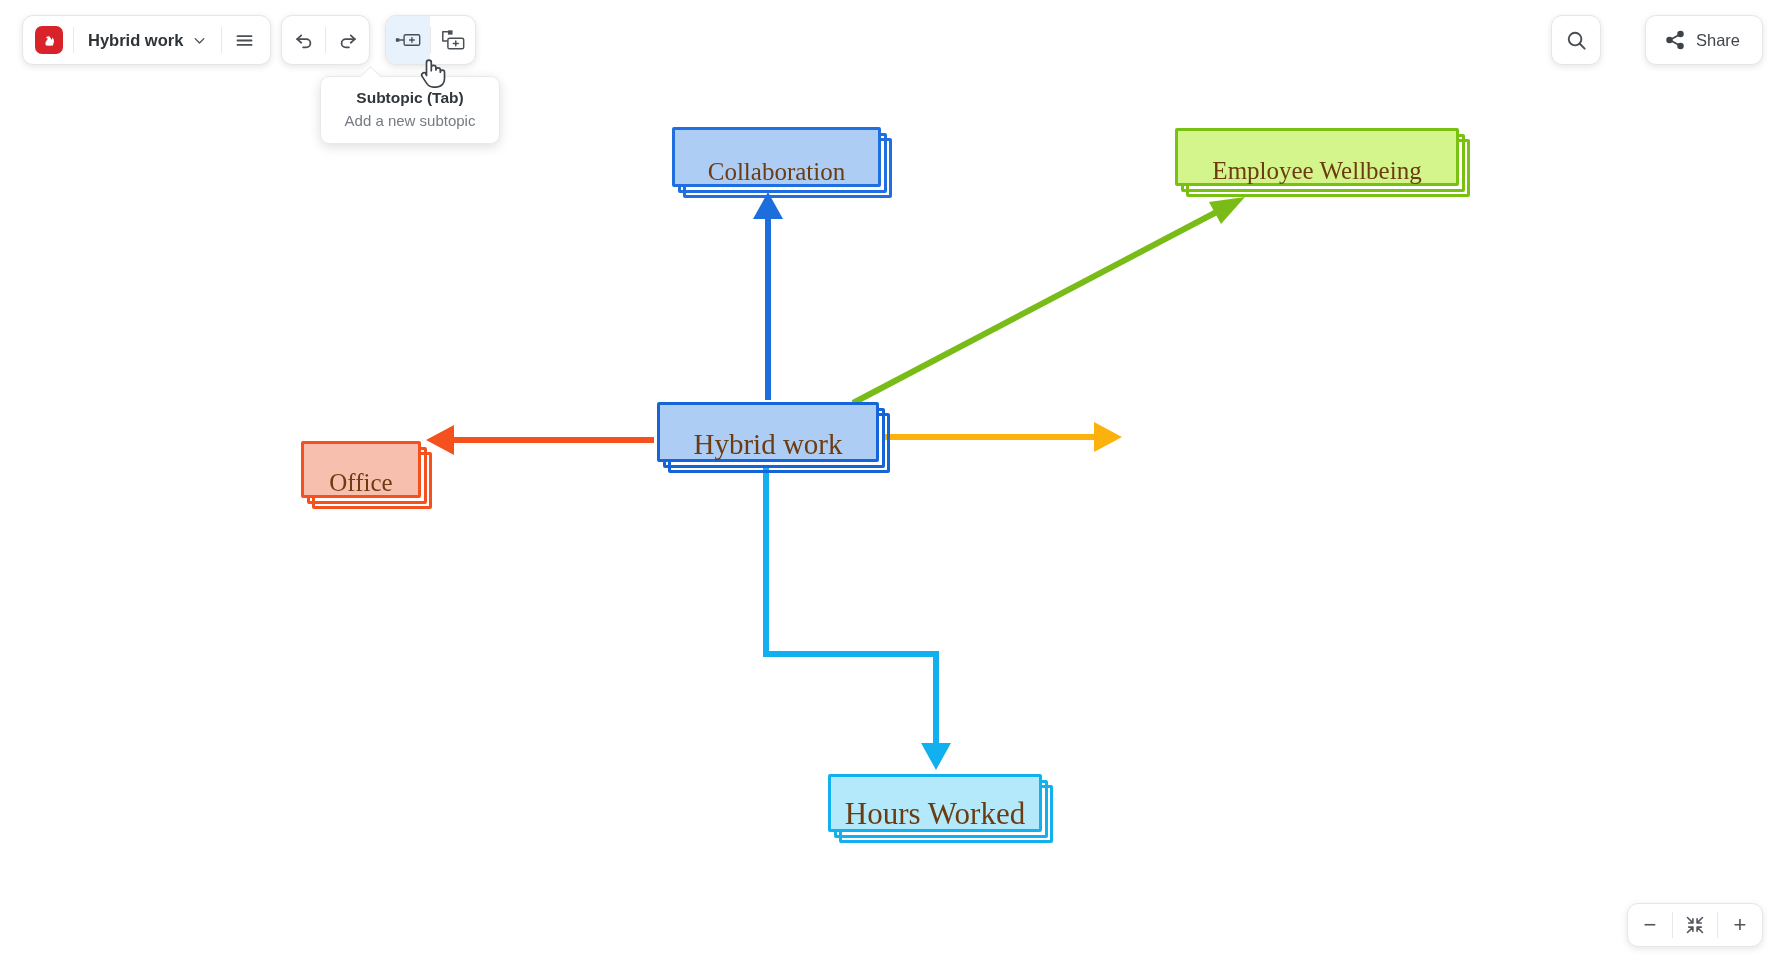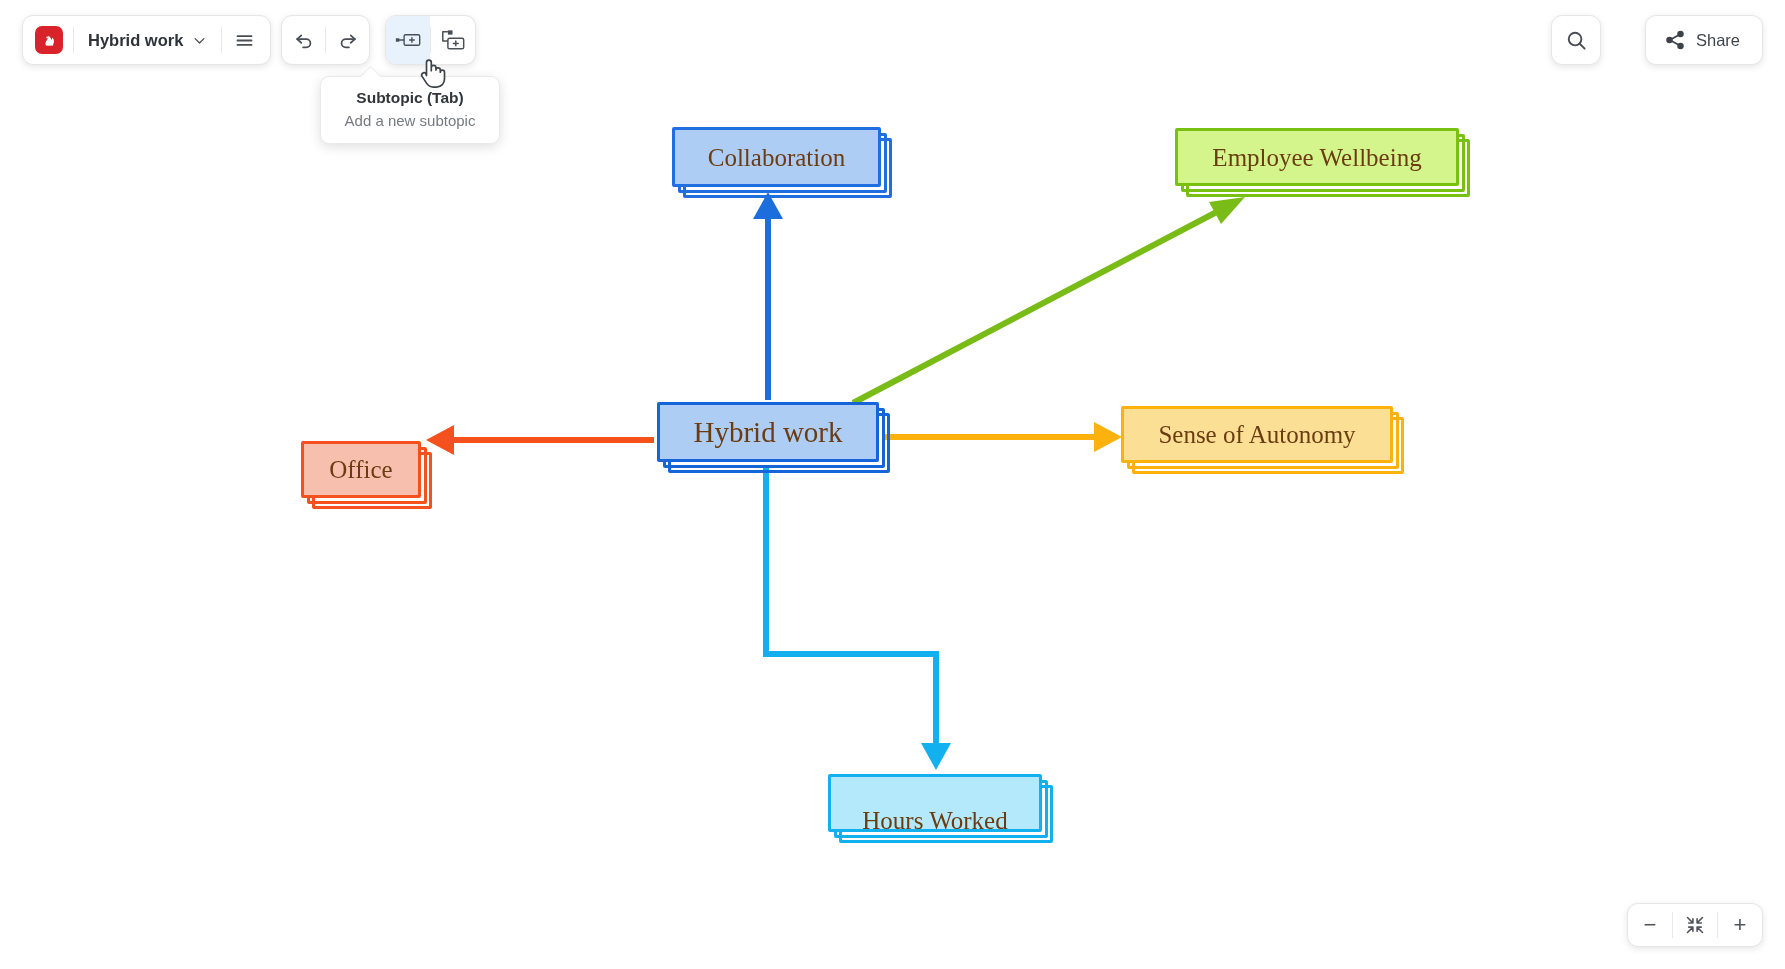--- a/index.html
+++ b/index.html
@@ -52,21 +52,21 @@
     border-radius: 2px;
     background: transparent;
   }
   .node .sheet.s2 { left: 11px; top: 11px; right: -11px; bottom: -11px; }
   .node .sheet.s1 { left: 6px;  top: 6px;  right: -6px;  bottom: -6px; }
   .node .card {
     position: relative;
     width: 100%;
     height: 100%;
     display: flex;
-    align-items: center;
+    align-items: flex-end;
     justify-content: center;
     border-style: solid;
     border-width: 3px;
     border-radius: 2px;
     z-index: 2;
   }
   .node .label {
     position: relative;
     z-index: 3;
     pointer-events: none;
@@ -260,33 +260,26 @@
     </div>
 
     <div class="node" style="left:301px; top:409px; width:120px; height:57px;margin-top:32px;">
       <div class="sheet s2" style="border-color:#f4511e;"></div>
       <div class="sheet s1" style="border-color:#f4511e;"></div>
       <div class="card" style="background:#f7bfae; border-color:#f4511e;">
         <span class="label" style="font-size:25px;">Office</span>
       </div>
     </div>
 
-    <div class="node" style="left:1121px; top:406px; width:272px; height:57px;">
-      <div class="sheet s2" style="border-color:#fdb10c;"></div>
-      <div class="sheet s1" style="border-color:#fdb10c;"></div>
-      <div class="card" style="background:#fbdf95; border-color:#fdb10c;">
-        <span class="label" style="font-size:25px;">Sense of Autonomy</span>
-      </div>
-    </div>
 
     <div class="node" style="left:828px; top:774px; width:214px; height:58px;">
       <div class="sheet s2" style="border-color:#12b0ee;"></div>
       <div class="sheet s1" style="border-color:#12b0ee;"></div>
       <div class="card" style="background:#b3e9fb; border-color:#12b0ee;">
-        <span class="label" style="font-size:25px;margin-top:34px;">Hours Worked</span>
+        <span class="label" style="font-size:31px;margin-top:34px;">Hours Worked</span>
       </div>
     </div>
   </div>
 
   <div class="bar" id="title-bar">
     <div class="logo">
       <svg width="19" height="19" viewBox="0 0 24 24" aria-hidden="true">
         <path d="M7.5 18.2c-1.2-2.4-.6-4.6 1.1-6.6 1.5-1.7 2.2-3.3 1.8-5.6 2.3 1.2 3.6 3.1 3.9 5.3.9-.8 1.3-1.8 1.4-3 1.6 1.9 2.3 4 1.8 6.1-.5 2.1-2 3.6-4.1 4.2" fill="#ffffff"></path>
         <circle cx="9.2" cy="8.1" r="1.25" fill="#ffffff"></circle>
         <circle cx="15.6" cy="17.4" r="1.15" fill="#ffffff"></circle>

